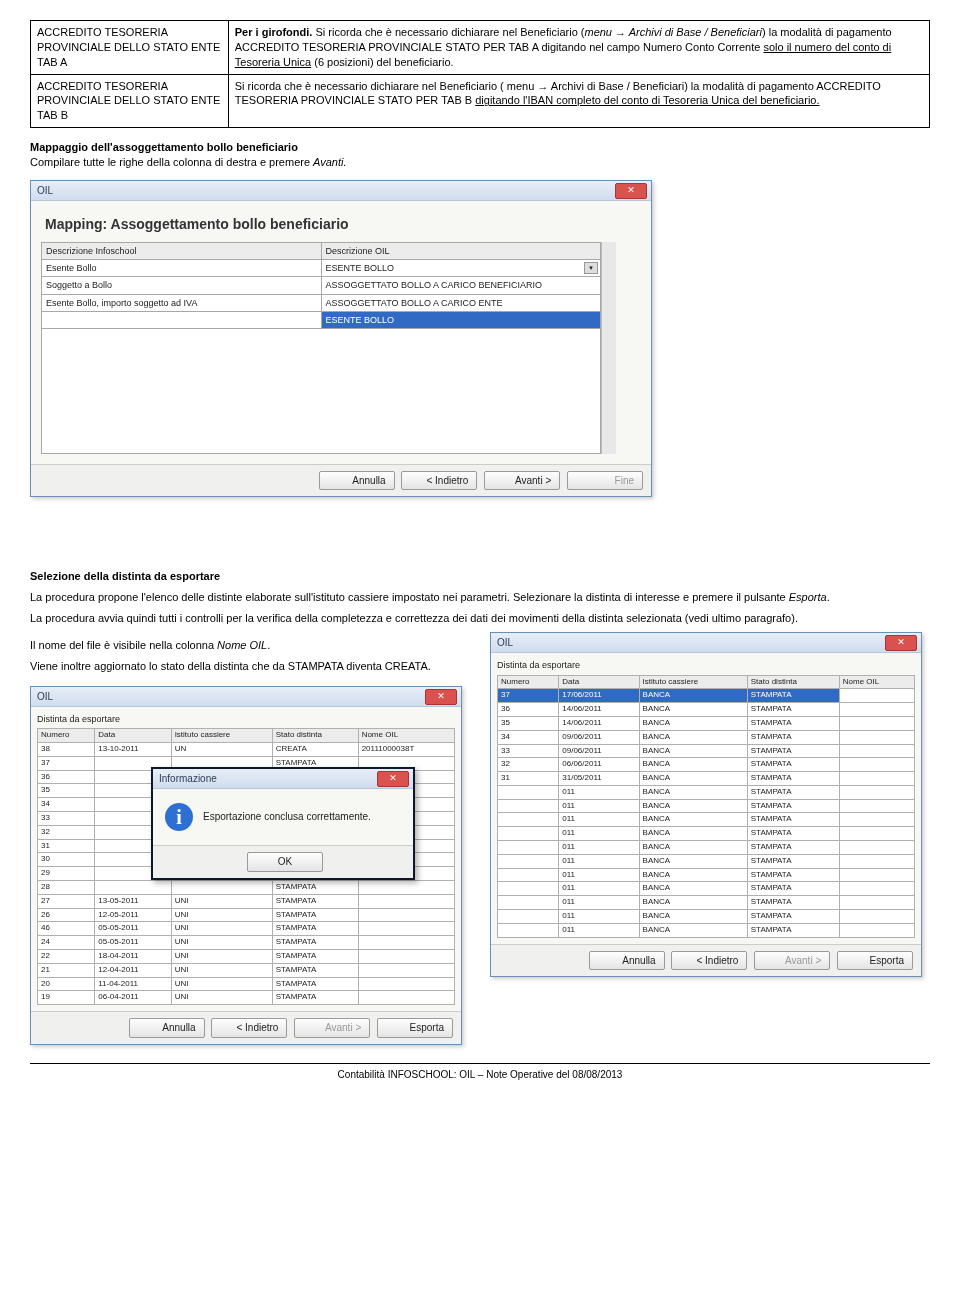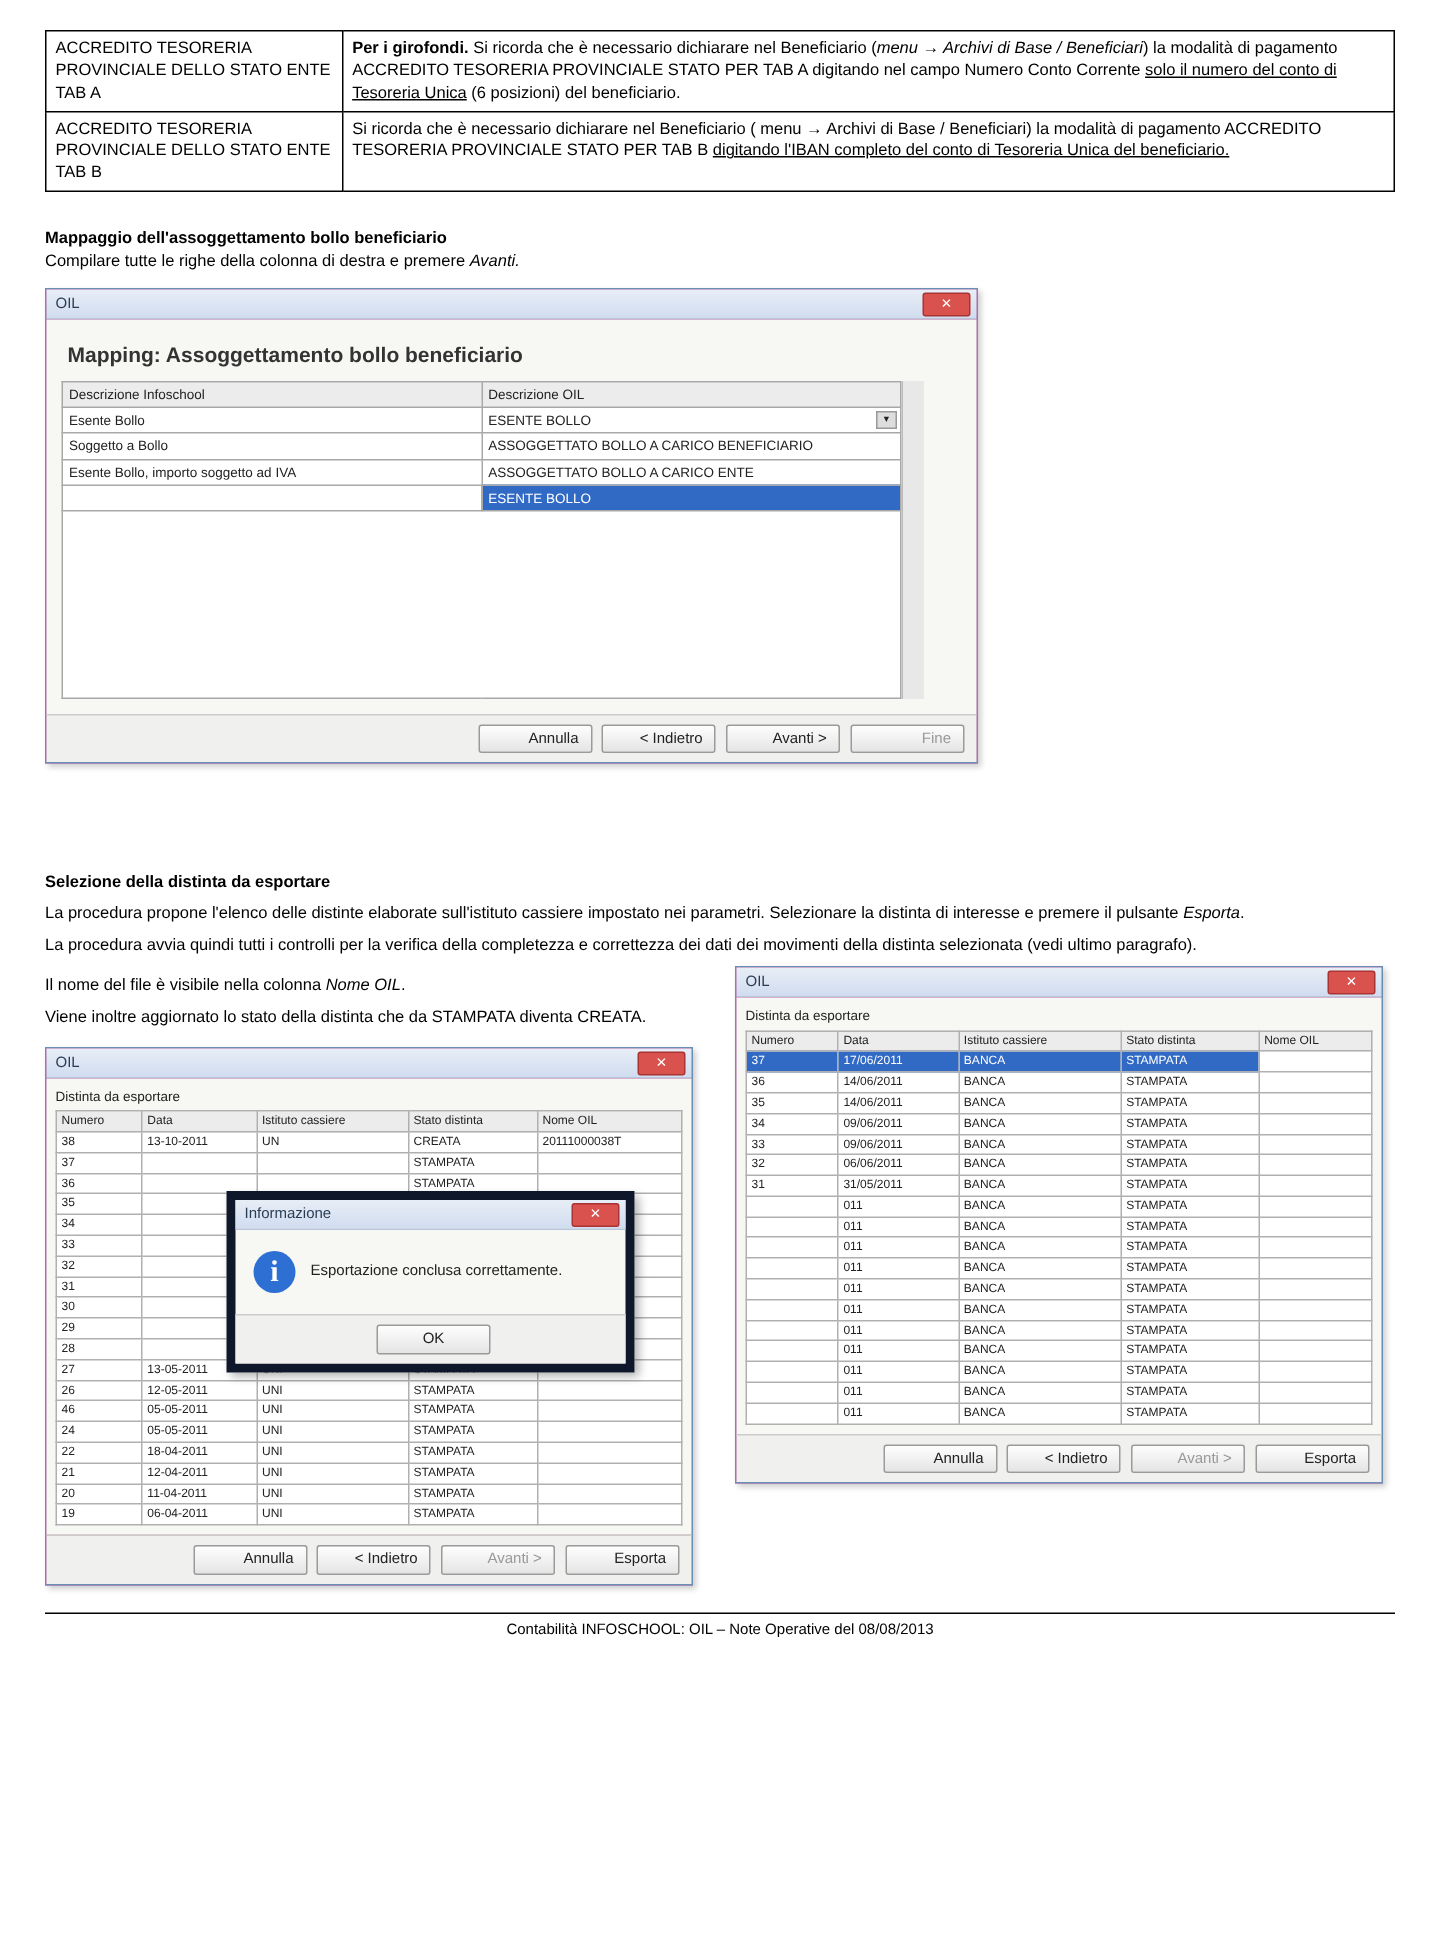--- a/index.html
+++ b/index.html
@@ -8,39 +8,39 @@
     color: #000;
     background: #fff;
     margin: 0;
     padding: 20px 30px;
     width: 900px;
     line-height: 1.35;
   }
   table.info {
     border-collapse: collapse;
     width: 100%;
-    margin-bottom: 24px;
+    margin-bottom: 12px;
   }
   table.info td {
     border: 1px solid #000;
     padding: 4px 6px;
     vertical-align: top;
     font-size: 11px;
   }
   table.info td.left {
     width: 22%;
   }
   .bold { font-weight: bold; }
   .italic { font-style: italic; }
   .underline { text-decoration: underline; }
   .section-title { font-weight: bold; margin-top: 12px; }
   .screenshot {
     display: inline-block;
     border: 1px solid #6a8fb5;
-    background: #ec4899;
+    background: #22c55e;
     box-shadow: 2px 2px 4px rgba(0,0,0,0.2);
     font-family: Tahoma, sans-serif;
     font-size: 10px;
     color: #222;
   }
   .titlebar {
     background: linear-gradient(#e8eef7,#d0dcef);
     padding: 3px 6px;
     font-size: 10px;
     color: #2b3d55;
@@ -109,23 +109,23 @@
     border: 1px solid #b0b0b0;
     padding: 1px 3px;
     text-align: left;
     white-space: nowrap;
   }
   .grid th { background: #ececec; font-weight: normal; }
   .grid td.rowsel { background: #316ac5; color: #fff; }
   .redbox { border: 2px solid #c0392b; }
   .info-dialog {
     position: absolute;
-    left: 120px; top: 95px;
+    left: 120px; top: 80px;
     width: 260px;
-    border: 6px solid #0f172a;
+    border: 2px solid #0f172a;
     background: #f7f7f4;
     box-shadow: 3px 3px 6px rgba(0,0,0,0.3);
     font-size: 10px;
   }
   .info-body { padding: 14px 12px; display: flex; align-items: center; gap: 10px; }
   .info-icon {
     width: 28px; height: 28px; border-radius: 50%;
     background: #2d6fd2; color: #fff;
     font-size: 20px; font-weight: bold;
     text-align: center; line-height: 28px;

